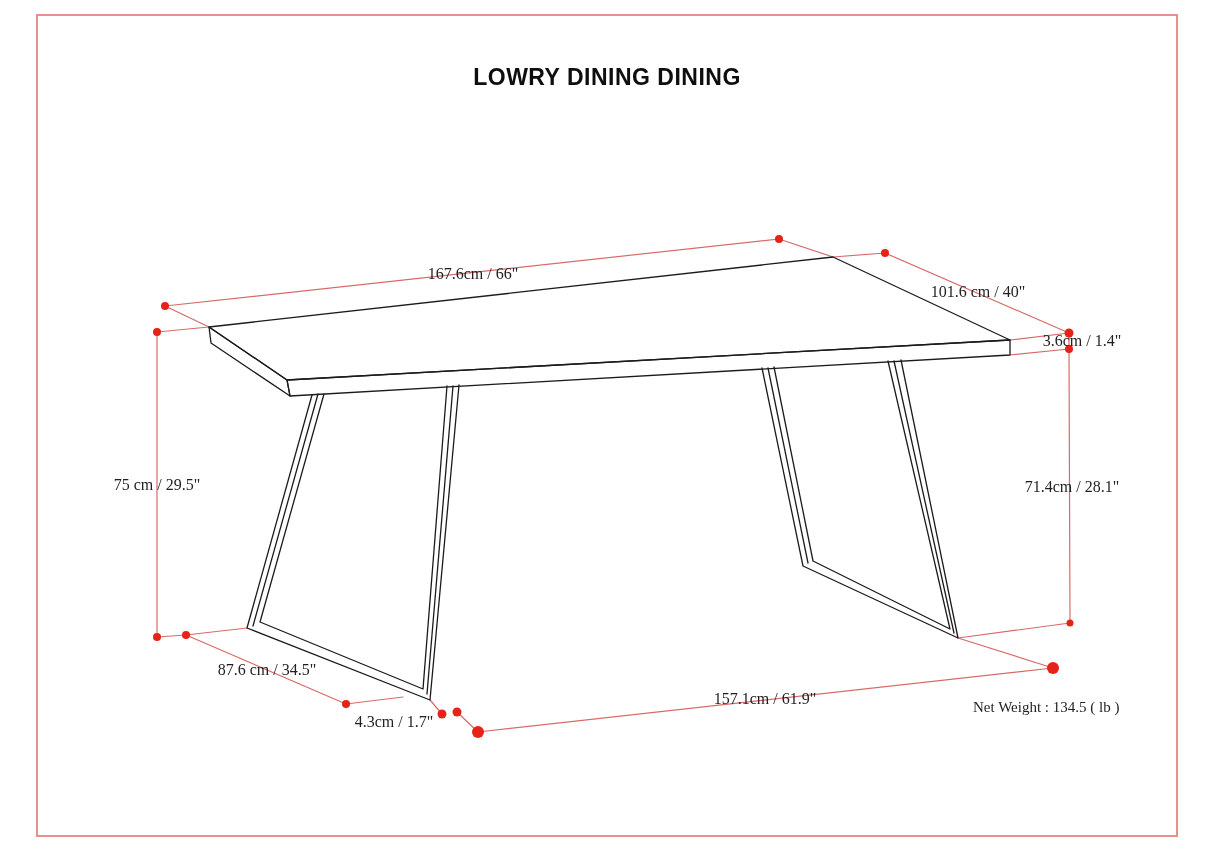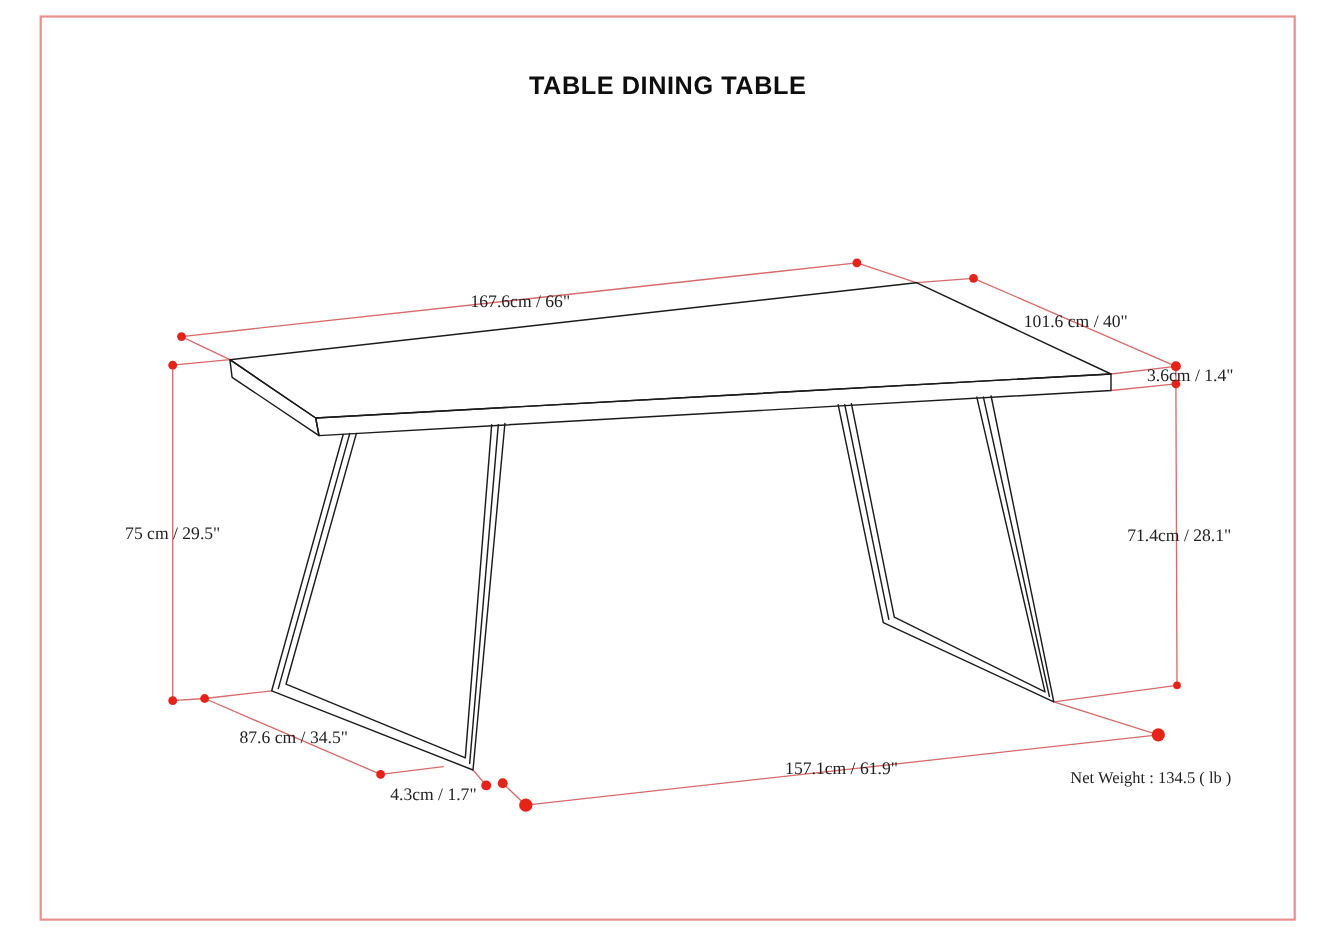--- a/index.html
+++ b/index.html
@@ -16,21 +16,21 @@
   .dot{fill:#e52318;stroke:none;}
   .dimtext{font-family:"Liberation Serif",serif;font-size:16px;fill:#1f1f1f;}
   .weight{font-family:"Liberation Serif",serif;font-size:15px;fill:#1f1f1f;}
 </style>
 </head>
 <body>
 
 <div class="stage">
   <div class="page-border"></div>
 
-  <div class="page-title">TABLE DINING TABLE</div>
+  <div class="page-title">LOWRY DINING DINING</div>
 
   <svg width="1214" height="858" viewBox="0 0 1214 858">
 
     <g>
 
       <line class="dim" x1="165" y1="306" x2="779" y2="239"></line>
       <line class="dim" x1="165" y1="306" x2="209" y2="327"></line>
       <line class="dim" x1="779" y1="239" x2="833" y2="257"></line>
 
       <line class="dim" x1="885" y1="253" x2="1069" y2="333"></line>

